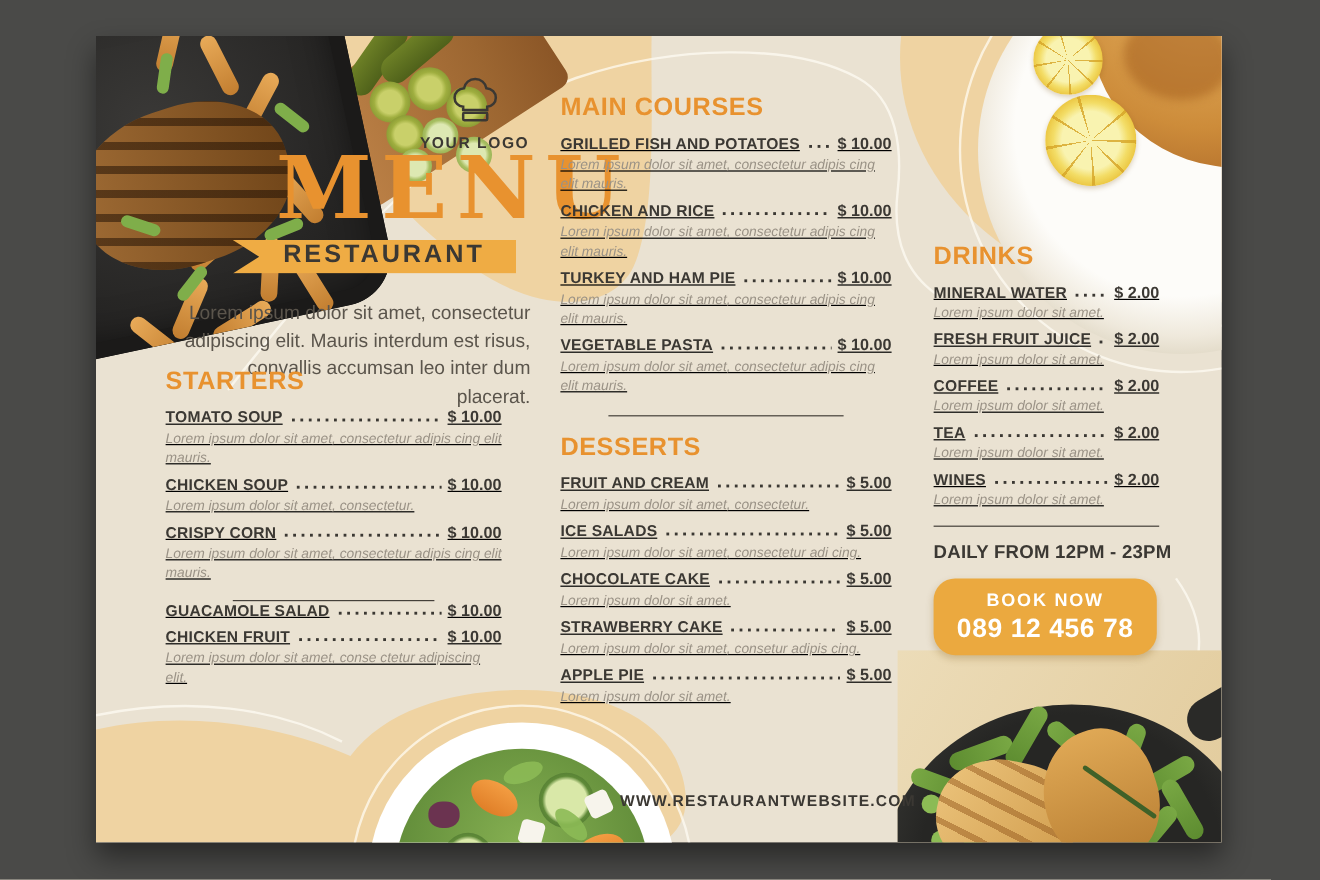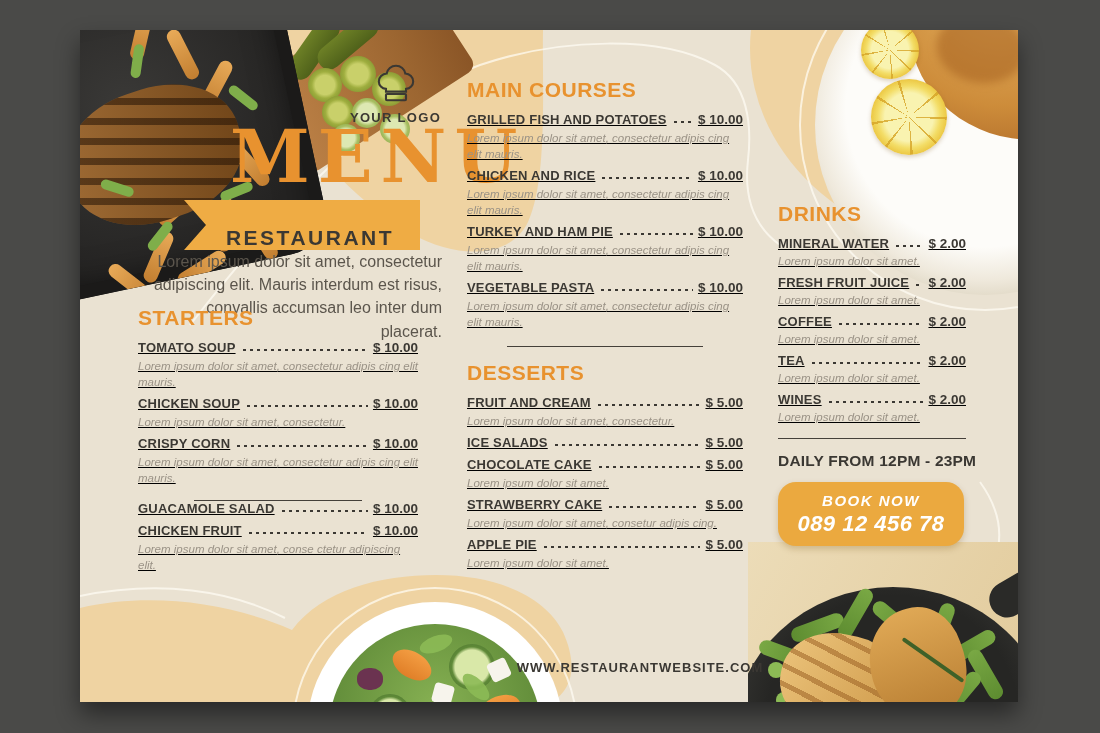--- a/index.html
+++ b/index.html
@@ -79,23 +79,23 @@
   .chick2{position:absolute;left:122px;top:66px;width:95px;height:112px;border-radius:55% 45% 50% 50%;
         transform:rotate(-18deg);background:linear-gradient(#dfa855,#b97f33);}
   .rosemary{position:absolute;left:148px;top:116px;width:74px;height:4px;border-radius:2px;
         background:#3f6128;transform:rotate(35deg);}
 
   
   .logo-block{left:258px;top:32px;width:115px;text-align:center;}
   .logo-label{font-size:13px;font-weight:bold;letter-spacing:1.3px;color:var(--text-dark);margin-top:2px;}
   .menu-title{left:150px;top:84px;width:300px;font-family:"DejaVu Serif",serif;font-size:72px;
         font-weight:bold;letter-spacing:8px;color:var(--accent-orange);}
-  .banner{left:104px;top:170px;width:236px;height:50px;background:var(--banner-orange);
+  .banner{left:114px;top:170px;width:236px;height:28px;background:var(--banner-orange);
         clip-path:polygon(0 0,100% 0,100% 100%,0 100%,22px 50%);
-        display:flex;align-items:flex-end;justify-content:center;padding-left:16px;}
+        display:flex;align-items:flex-start;justify-content:center;padding-left:16px;}
   .banner span{font-size:21px;font-weight:bold;letter-spacing:2.5px;color:var(--text-dark);}
   .intro{left:70px;top:220px;width:292px;text-align:right;font-size:16px;line-height:1.45;color:#5b554c;}
   .col{position:absolute;}
   .col-left{left:58px;top:276px;width:280px;}
   .col-mid{left:387px;top:48px;width:276px;}
   .col-right{left:698px;top:172px;width:188px;}
   .sec-title{font-size:21px;font-weight:800;letter-spacing:.5px;color:var(--accent-orange);margin-bottom:10px;}
   .sec-title.mt{margin-top:12px;}
   .item{margin-bottom:6px;text-decoration:underline;}
   .item-row{display:flex;align-items:baseline;}
@@ -107,21 +107,21 @@
   .item-desc{font-size:11.5px;line-height:16px;font-style:italic;color:var(--text-muted);margin-top:2px;}
   .drinks .item{margin-bottom:7px;}
   .drinks .item-desc{line-height:14px;}
   .divider{border-bottom:1.5px solid #45403a;}
   .divider.left{width:168px;margin:14px auto 0;}
   .divider.mid{width:196px;margin:16px auto 14px;}
   .divider.right{width:188px;margin-top:14px;}
   .hours{margin-top:13px;font-size:15.5px;font-weight:bold;letter-spacing:.2px;color:var(--text-dark);white-space:nowrap;}
   .book-btn{margin-top:12px;width:186px;height:64px;border-radius:18px;background:var(--button-orange);
         display:flex;flex-direction:column;align-items:center;justify-content:center;cursor:pointer;
-        box-shadow:0 3px 6px rgba(120,80,10,.25);font-style:italic;}
+        box-shadow:0 3px 6px rgba(120,80,10,.25);}
   .book-label{font-size:15px;font-weight:bold;letter-spacing:1.5px;color:#fff;}
   .phone{font-size:22px;font-weight:bold;letter-spacing:.5px;color:#fff;margin-top:2px;}
   .website{left:400px;top:630px;width:320px;text-align:center;font-size:13px;font-weight:bold;
         letter-spacing:1px;color:var(--text-dark);cursor:pointer;}
 </style>
 </head>
 <body>
 
 <div class="page">
 
@@ -346,20 +346,21 @@
     </div>
     <div class="item-desc">Lorem ipsum dolor sit amet, consectetur.</div>
   </div>
 
   <div class="item">
     <div class="item-row">
       <span class="item-name">ICE SALADS</span>
       <span class="leader"></span>
       <span class="item-price">$ 5.00</span>
     </div>
+    <div class="item-desc">Lorem ipsum dolor sit amet, consectetur adi cing.</div>
   </div>
 
   <div class="item">
     <div class="item-row">
       <span class="item-name">CHOCOLATE CAKE</span>
       <span class="leader"></span>
       <span class="item-price">$ 5.00</span>
     </div>
     <div class="item-desc">Lorem ipsum dolor sit amet.</div>
   </div>

